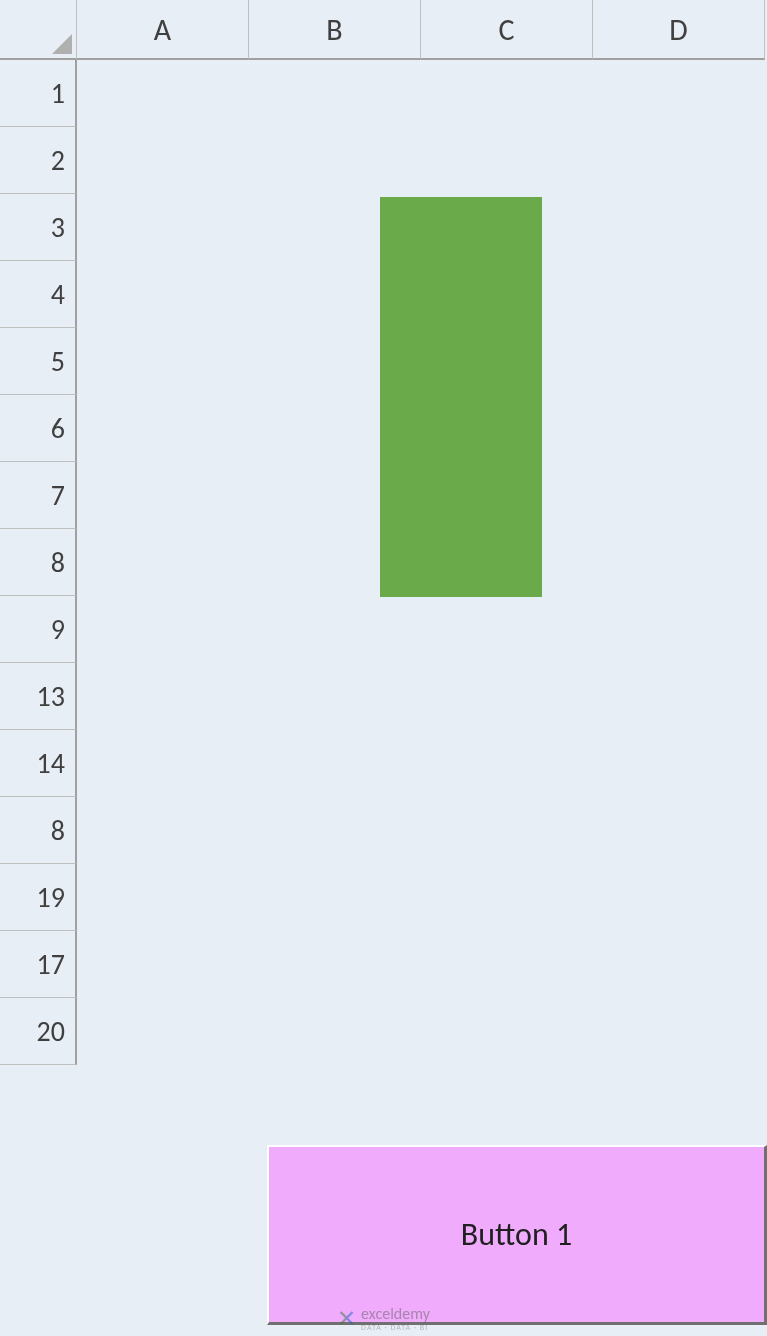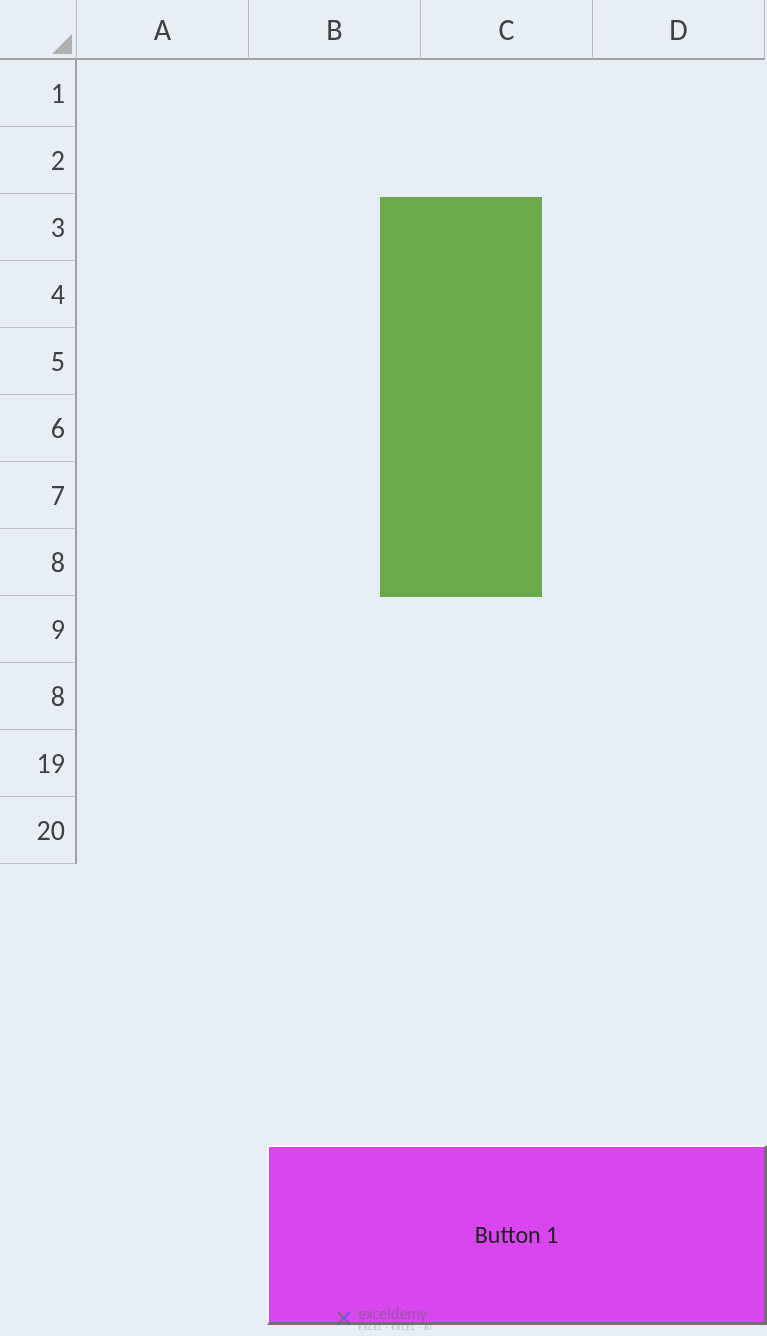--- a/index.html
+++ b/index.html
@@ -97,29 +97,29 @@
       width: 162px;
       height: 400px;
       background: #6aaa4a;
     }
     .form-button {
       position: absolute;
       left: 190px;
       top: 1085px;
       width: 500px;
       height: 180px;
-      background: #d946ef;
+      background: #f0abfc;
       border-top: 2px solid #ffffff;
       border-left: 2px solid #ffffff;
       border-right: 3px solid #707070;
       border-bottom: 3px solid #707070;
       display: flex;
       align-items: center;
       justify-content: center;
-      font-size: 24px;
+      font-size: 32px;
       color: #202020;
       cursor: pointer;
     }
     .watermark {
       position: absolute;
       left: 50%;
       transform: translateX(-50%);
       bottom: 5px;
       display: flex;
       align-items: center;
@@ -166,34 +166,37 @@
   <div class="row-headers">
     <div class="row-header">1</div>
     <div class="row-header">2</div>
     <div class="row-header">3</div>
     <div class="row-header">4</div>
     <div class="row-header">5</div>
     <div class="row-header">6</div>
     <div class="row-header">7</div>
     <div class="row-header">8</div>
     <div class="row-header">9</div>
+    <div class="row-header">13</div>
+    <div class="row-header">14</div>
     <div class="row-header">8</div>
     <div class="row-header">19</div>
+    <div class="row-header">17</div>
     <div class="row-header">20</div>
   </div>
 
   <div class="cells-area">
     <div class="green-shape"></div>
     <div class="form-button">Button 1</div>
   </div>
 
 </div>
 
 <div class="watermark">
   <svg class="watermark-icon" viewBox="0 0 24 24" fill="none">
     <path d="M4 4 L12 12 L4 20" stroke="#2e7d32" stroke-width="3" fill="none"></path>
     <path d="M20 4 L12 12 L20 20" stroke="#1565c0" stroke-width="3" fill="none"></path>
   </svg>
   <div class="watermark-col">
     <span class="watermark-text">exceldemy</span>
-    <span class="watermark-sub">EXCEL · EXCEL · BI</span>
+    <span class="watermark-sub">DATA · DATA · BI</span>
   </div>
 </div>
 
 </body></html>

